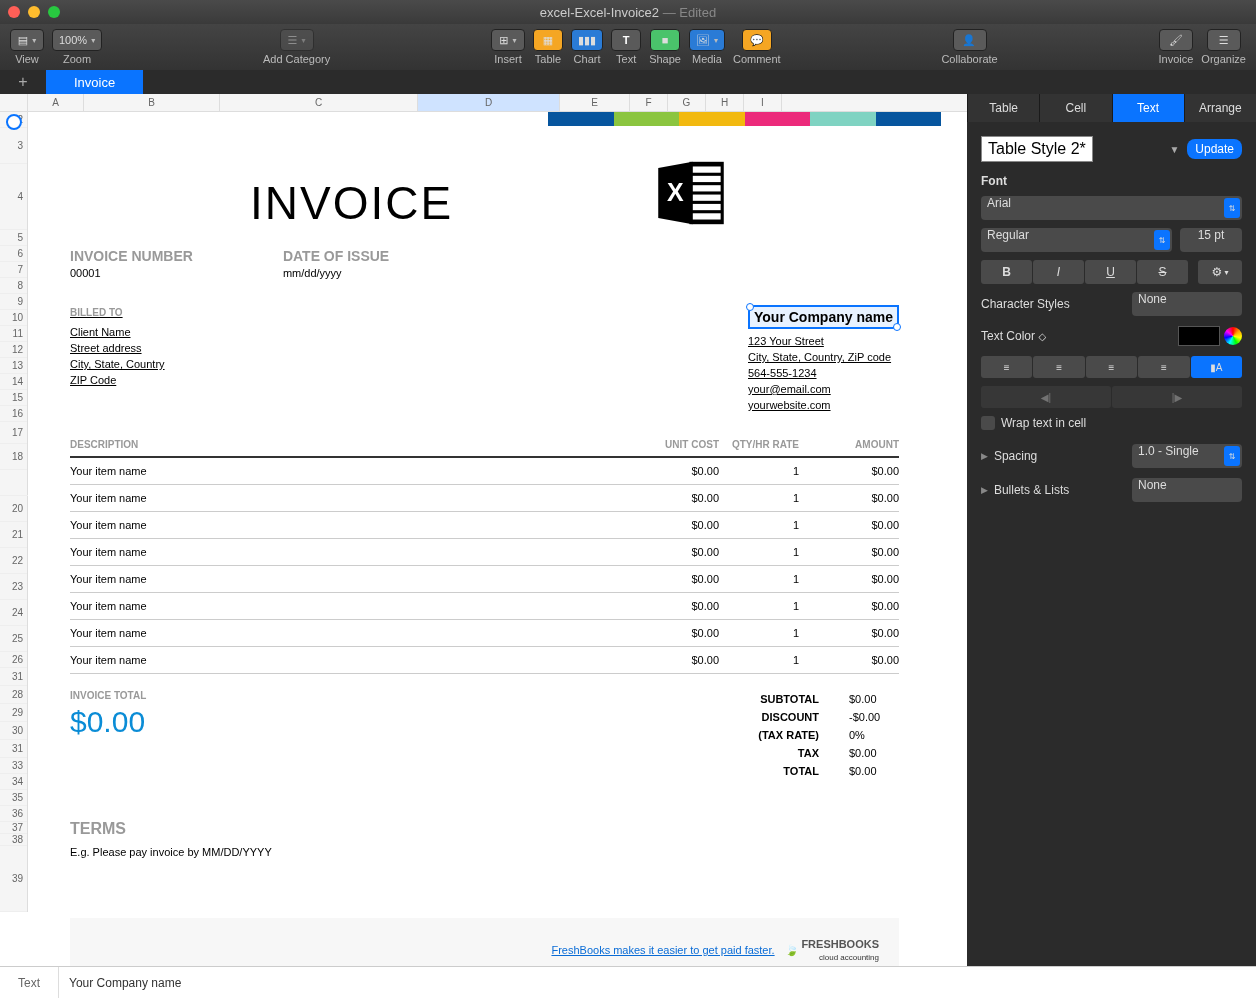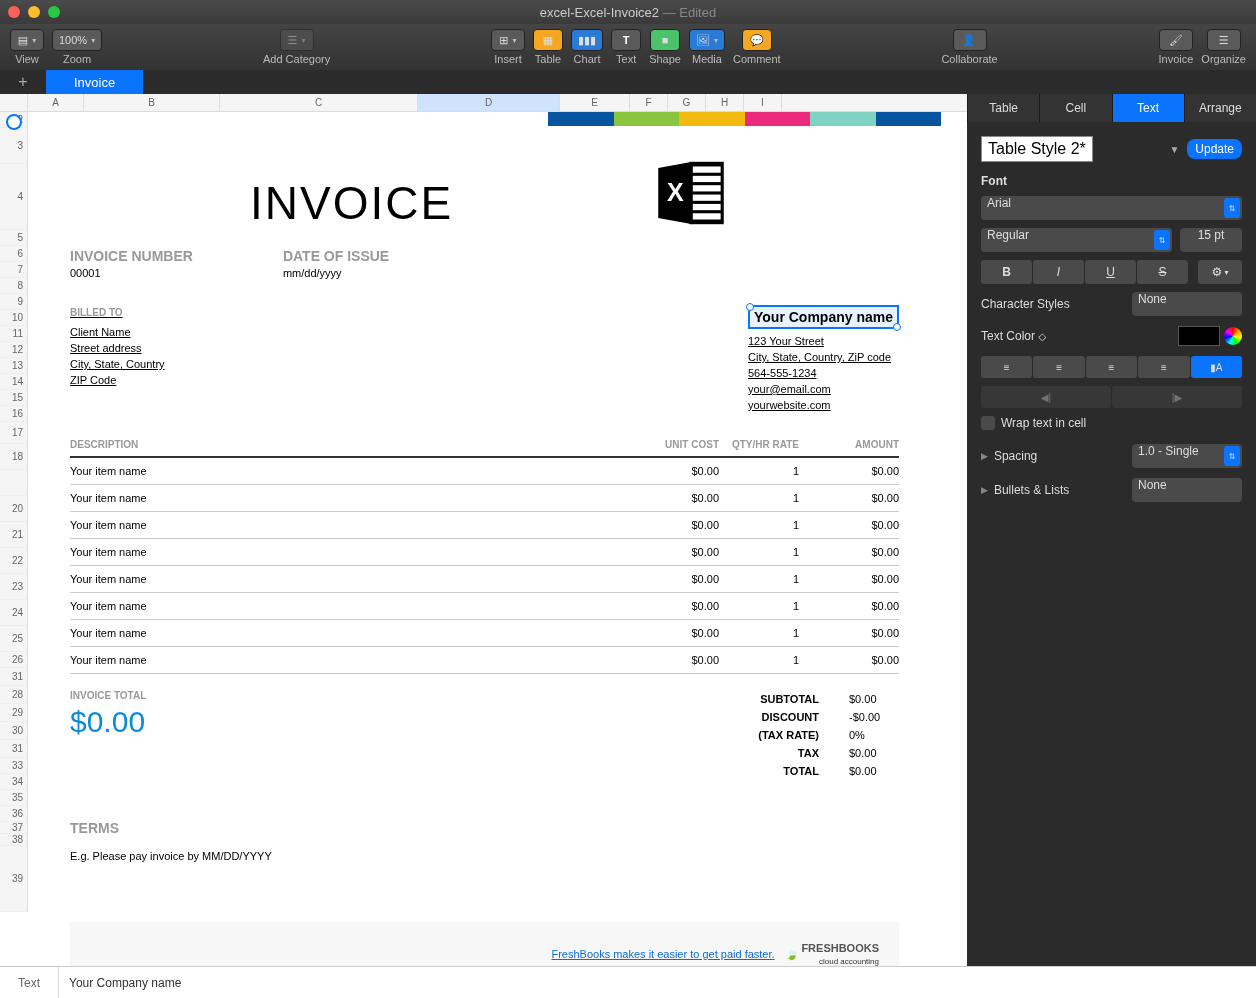--- a/index.html
+++ b/index.html
@@ -52,21 +52,21 @@
 .items-table .c2 { width: 80px; text-align: right; }
 .items-table .c3 { width: 100px; text-align: right; padding-right: 20px; }
 .items-table .c4 { width: 80px; text-align: right; }
 .totals { display: flex; justify-content: space-between; margin-top: 16px; font-size: 11px; }
 .totals .left .tlabel { color: #999; font-weight: 600; font-size: 10px; }
 .totals .left .tamount { color: #0a8cd6; font-size: 30px; font-weight: 400; margin-top: 4px; }
 .totals .right .trow { display: flex; justify-content: flex-end; gap: 30px; line-height: 18px; }
 .totals .right .trow .k { font-weight: 700; text-align: right; width: 110px; }
 .totals .right .trow .v { width: 50px; text-align: left; }
 .terms { margin-top: 40px; font-size: 11px; }
-.terms .tlabel { color: #999; font-weight: 600; font-size: 14px; margin-bottom: 14px; }
+.terms .tlabel { color: #999; font-weight: 600; font-size: 16px; margin-bottom: 8px; }
 .footer-promo { margin-top: 60px; background: #f7f7f7; padding: 20px; text-align: right; font-size: 11px; }
 .footer-promo a { color: #0a6cd6; text-decoration: underline; }
 .footer-promo .fb { display: inline-flex; align-items: center; margin-left: 8px; font-weight: 700; color: #333; }
 .inspector { width: 289px; background: #2b2b2b; color: #ddd; font-size: 12px; display: flex; flex-direction: column; }
 .insp-tabs { display: flex; height: 28px; }
 .insp-tabs .itab { flex: 1; display: flex; align-items: center; justify-content: center; border-left: 1px solid #1a1a1a; background: #333; font-size: 12px; }
 .insp-tabs .itab.active { background: #0a74ff; color: #fff; }
 .insp-header { padding: 14px 14px 12px; display: flex; align-items: center; gap: 8px; }
 .insp-header .style-name { background: #fff; color: #000; padding: 3px 6px; font-size: 16px; border: 1px solid #888; }
 .insp-header .upd { background: #0a74ff; color: #fff; padding: 3px 8px; border-radius: 8px; font-size: 12px; }

